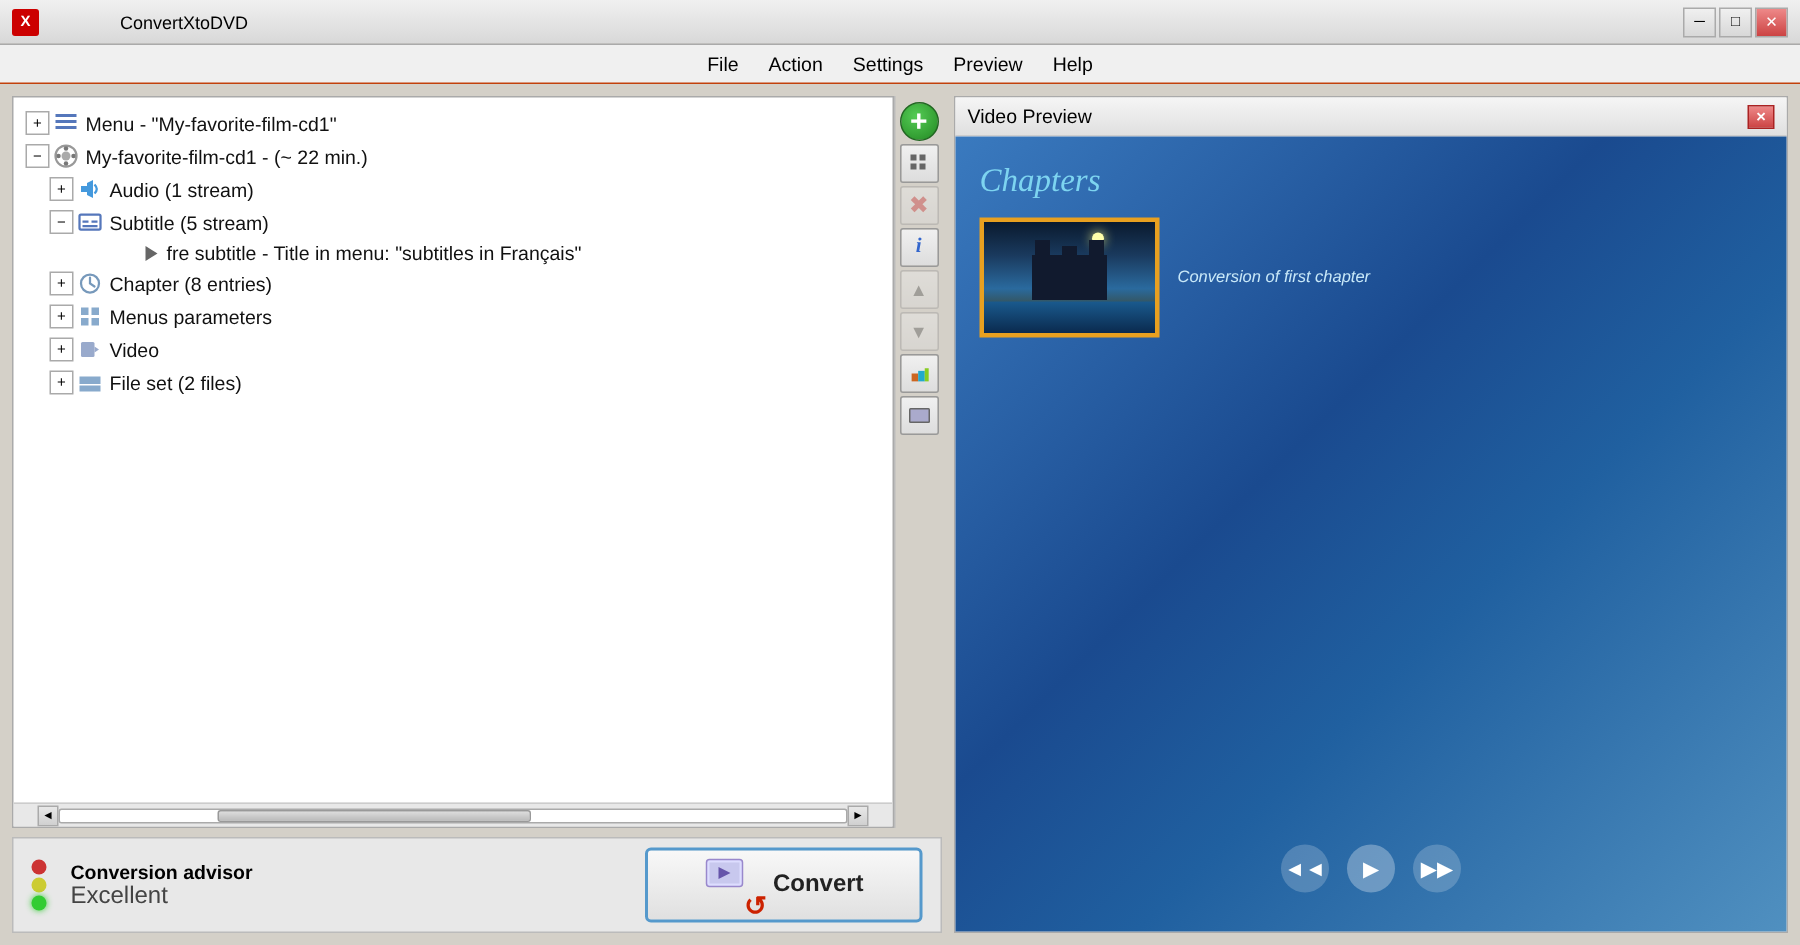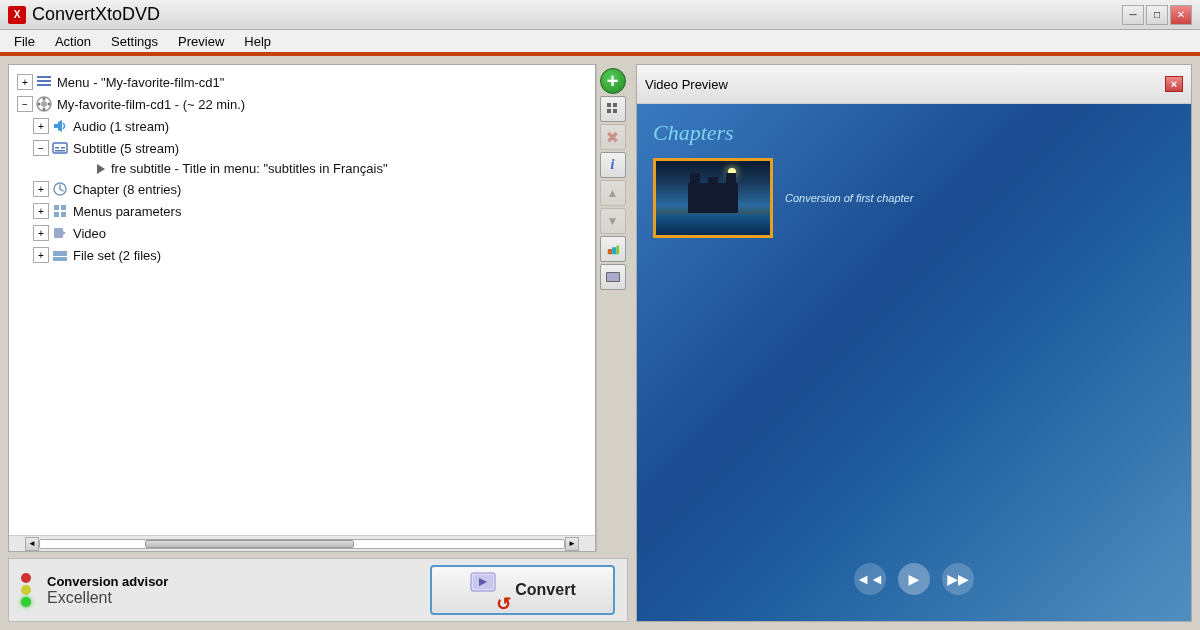--- a/index.html
+++ b/index.html
@@ -21,22 +21,23 @@
       justify-content: space-between;
       padding: 0 8px;
       border-bottom: 1px solid #aaa;
     }
     .titlebar-left {
       display: flex;
       align-items: center;
       gap: 6px;
     }
     .titlebar-title {
-      font-size: 18px;
+      font-size: 12px;
       font-weight: normal;
+      margin-left: 48px;
     }
     .titlebar-logo {
       width: 18px;
       height: 18px;
       background: #cc0000;
       border-radius: 2px;
       display: flex;
       align-items: center;
       justify-content: center;
       color: white;
@@ -60,21 +61,22 @@
     }
     .titlebar-btn.close { background: linear-gradient(to bottom, #e88, #c44); color: white; }
 
     
     .menubar {
       background: #f0f0f0;
       height: 26px;
       display: flex;
       align-items: center;
       padding: 0 4px;
-      border-bottom: 4px solid #c2410c;
+      border-bottom: 1px solid #c2410c;
+      justify-content: center;
     }
     .menu-item {
       padding: 3px 10px;
       cursor: pointer;
       font-size: 13px;
     }
 
     
     .main-content {
       display: flex;
@@ -255,21 +257,21 @@
     }
     .preview-window {
       background: white;
       border: 1px solid #aaa;
       display: flex;
       flex-direction: column;
       flex: 1;
     }
     .preview-titlebar {
       background: linear-gradient(to bottom, #f5f5f5, #e0e0e0);
-      height: 39px;
+      height: 26px;
       display: flex;
       align-items: center;
       justify-content: space-between;
       padding: 0 8px;
       border-bottom: 1px solid #ccc;
     }
     .preview-title { font-size: 13px; }
     .preview-close {
       width: 18px;
       height: 16px;

